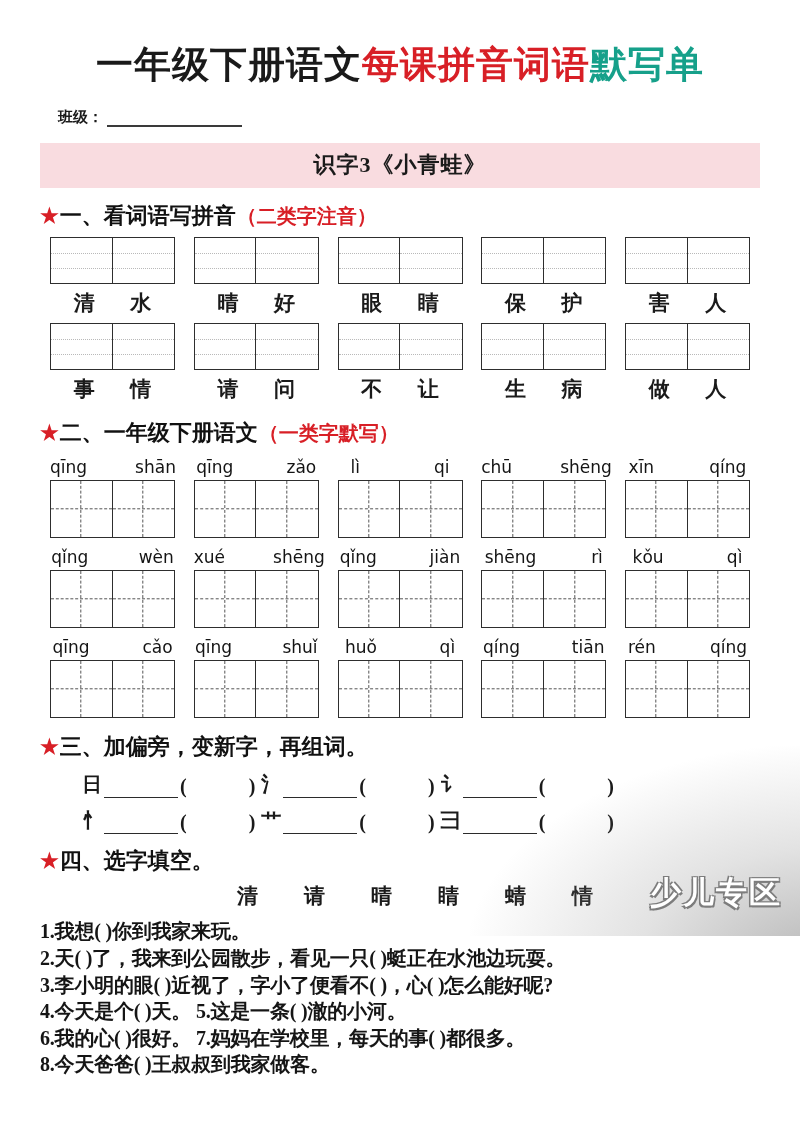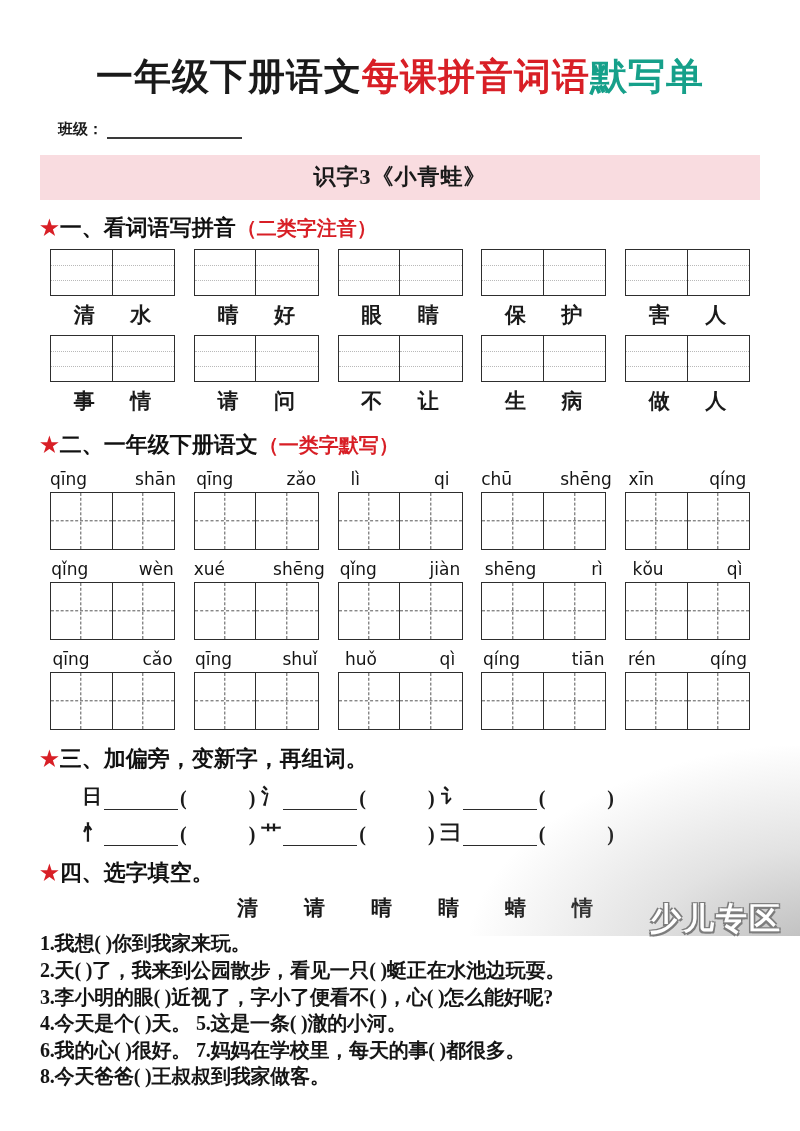--- a/index.html
+++ b/index.html
@@ -6,21 +6,21 @@
   html, body { margin: 0; padding: 0; }
   body {
     width: 800px;
     height: 1131px;
     background: #ffffff;
     font-family: "Liberation Serif", "DejaVu Serif", serif;
     color: #111111;
     overflow: hidden;
     position: relative;
   }
-  .page { position: relative; width: 800px; height: 936px; padding: 12px 40px; }
+  .page { position: relative; width: 800px; height: 936px; padding: 0 40px; }
 
   
   .title {
     text-align: center;
     font-size: 37px;
     font-weight: bold;
     letter-spacing: 1px;
     padding-top: 44px;
     line-height: 1.12;
     white-space: nowrap;
@@ -146,21 +146,21 @@
     font-size: 21px; font-weight: bold; color: #1a1a1a;
     margin: 4px 0 4px 0; padding-left: 30px;
   }
   .sentences { margin-top: 8px; }
   .sline {
     font-size: 20px; font-weight: bold; color: #151515;
     line-height: 1.33; white-space: nowrap; letter-spacing: -0.2px;
   }
 
   
-  .wm { position: absolute; right: 18px; bottom: 2px; text-align: center; pointer-events: none; margin-top: 12px; }
+  .wm { position: absolute; right: 18px; bottom: 28px; text-align: center; pointer-events: none; margin-top: 12px; }
   .wm-cn {
     font-size: 31px; font-weight: bold; color: #ffffff;
     letter-spacing: 2px; line-height: 1;
     text-shadow: -1.5px -1.5px 0 #7d7d7d, 1.5px -1.5px 0 #7d7d7d,
                  -1.5px 1.5px 0 #7d7d7d, 1.5px 1.5px 0 #7d7d7d;
   }
   .wm-url {
     margin-top: 6px;
     font-family: "DejaVu Sans", "Liberation Sans", sans-serif;
     font-size: 22px; font-weight: bold; color: #ffffff; letter-spacing: 0.5px;

